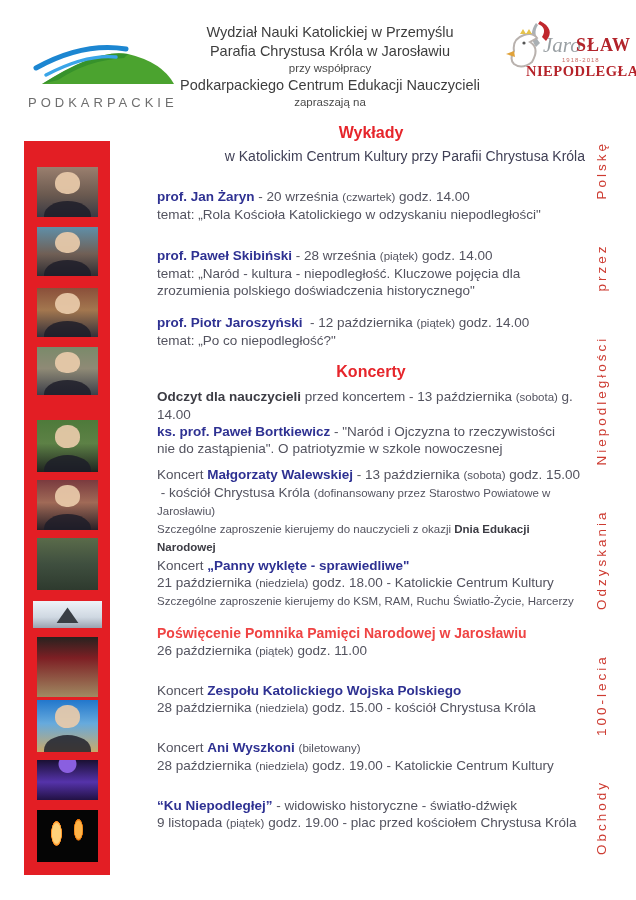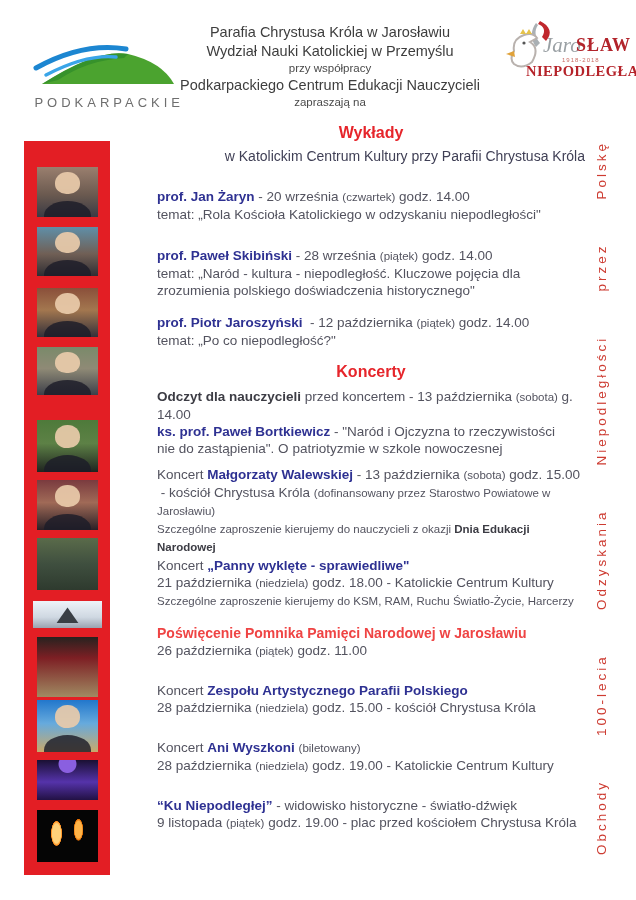--- a/index.html
+++ b/index.html
@@ -1,21 +1,21 @@
 <!DOCTYPE html>
 <html><head>
 <meta charset="utf-8">
 <style>
   html,body{margin:0;padding:0}
   body{width:636px;height:900px;position:relative;background:#fff;
        font-family:"Liberation Sans",sans-serif;overflow:hidden}
   .poster{position:absolute;inset:0}
 
   
-  .podk-logo{position:absolute;left:28px;top:38px;width:156px;text-align:right}
+  .podk-logo{position:absolute;left:28px;top:38px;width:156px;text-align:left}
   .podk-text{font-size:13px;letter-spacing:4px;color:#6e6e6e;margin-top:1px}
   .head-center{position:absolute;left:130px;top:23px;width:400px;text-align:center;color:#3e3e3e}
   .hl{font-size:14.5px;line-height:19px}
   .hs{font-size:11.5px;line-height:15px;color:#4a4a4a}
   .jaro-logo{position:absolute;left:500px;top:17px;width:132px;height:74px}
   .jaro{position:absolute;left:43px;top:16px;font-family:"Liberation Serif",serif;font-style:italic;
         color:#9aa0a4;font-size:21px}
   .slaw{position:absolute;left:76px;top:18px;font-family:"Liberation Serif",serif;font-weight:bold;
         color:#b2242b;font-size:18px;letter-spacing:1px}
   .years{position:absolute;left:62px;top:40px;font-size:6px;color:#c96a62;letter-spacing:1px}
@@ -83,22 +83,22 @@
     <svg width="156" height="52" viewBox="0 0 156 52">
       <path d="M14,46 Q70,10 100,16 Q134,24 146,46 Z" fill="#4ba32f"></path>
       <path d="M14,46 Q70,10 100,16 L96,20 Q60,22 30,42 Z" fill="#2e8a2a" opacity=".7"></path>
       <path d="M8,30 Q55,4 98,11" stroke="#1c86d1" stroke-width="5" fill="none" stroke-linecap="round"></path>
       <path d="M18,37 Q58,16 88,19" stroke="#3aa5e8" stroke-width="3.5" fill="none" stroke-linecap="round"></path>
     </svg>
     <div class="podk-text">PODKARPACKIE</div>
   </div>
 
   <div class="head-center">
+    <div class="hl">Wydział Nauki Katolickiej w Przemyślu</div>
     <div class="hl">Parafia Chrystusa Króla w Jarosławiu</div>
-    <div class="hl">Wydział Nauki Katolickiej w Przemyślu</div>
     <div class="hs">przy współpracy</div>
     <div class="hl">Podkarpackiego Centrum Edukacji Nauczycieli</div>
     <div class="hs">zapraszają na</div>
   </div>
 
   <div class="jaro-logo">
     <svg width="64" height="64" viewBox="0 0 64 64">
       <path d="M40,4 C50,9 53,16 46,24 L42,20 C46,14 44,9 38,7 Z" fill="#c0272d"></path>
       <path d="M38,8 C34,14 35,20 40,26 L36,30 C30,22 31,12 36,6 Z" fill="#aab0b4"></path>
       <path d="M14,34 Q12,22 24,18 Q33,15 37,21 L30,25 Q40,31 32,45 Q22,53 14,47 Q9,42 14,34 Z" fill="#ffffff" stroke="#b9b2ae" stroke-width="2"></path>
@@ -162,21 +162,21 @@
         <div class="event">
           <div class="line"><span class="seg-r">Koncert </span><span class="seg-n">„Panny wyklęte - sprawiedliwe"</span></div>
           <div class="line"><span class="seg-r">21 października </span><span class="seg-s">(niedziela)</span><span class="seg-r"> godz. 18.00 - Katolickie Centrum Kultury</span></div>
           <div class="line"><span class="seg-s">Szczególne zaproszenie kierujemy do KSM, RAM, Ruchu Światło-Życie, Harcerzy</span></div>
         </div>
         <div class="event">
           <div class="line"><span class="seg-rb">Poświęcenie Pomnika Pamięci Narodowej w Jarosławiu</span></div>
           <div class="line"><span class="seg-r">26 października </span><span class="seg-s">(piątek)</span><span class="seg-r"> godz. 11.00</span></div>
         </div>
         <div class="event">
-          <div class="line"><span class="seg-r">Koncert </span><span class="seg-n">Zespołu Artystycznego Parafii Polskiego</span></div>
+          <div class="line"><span class="seg-r">Koncert </span><span class="seg-n">Zespołu Katolickiego Wojska Polskiego</span></div>
           <div class="line"><span class="seg-r">28 października </span><span class="seg-s">(niedziela)</span><span class="seg-r"> godz. 15.00 - kościół Chrystusa Króla</span></div>
         </div>
         <div class="event">
           <div class="line"><span class="seg-r">Koncert </span><span class="seg-n">Ani Wyszkoni</span><span class="seg-r"> </span><span class="seg-s">(biletowany)</span></div>
           <div class="line"><span class="seg-r">28 października </span><span class="seg-s">(niedziela)</span><span class="seg-r"> godz. 19.00 - Katolickie Centrum Kultury</span></div>
         </div>
         <div class="event">
           <div class="line"><span class="seg-n">“Ku Niepodległej”</span><span class="seg-r"> - widowisko historyczne - światło-dźwięk</span></div>
           <div class="line"><span class="seg-r">9 listopada </span><span class="seg-s">(piątek)</span><span class="seg-r"> godz. 19.00 - plac przed kościołem Chrystusa Króla</span></div>
         </div>

